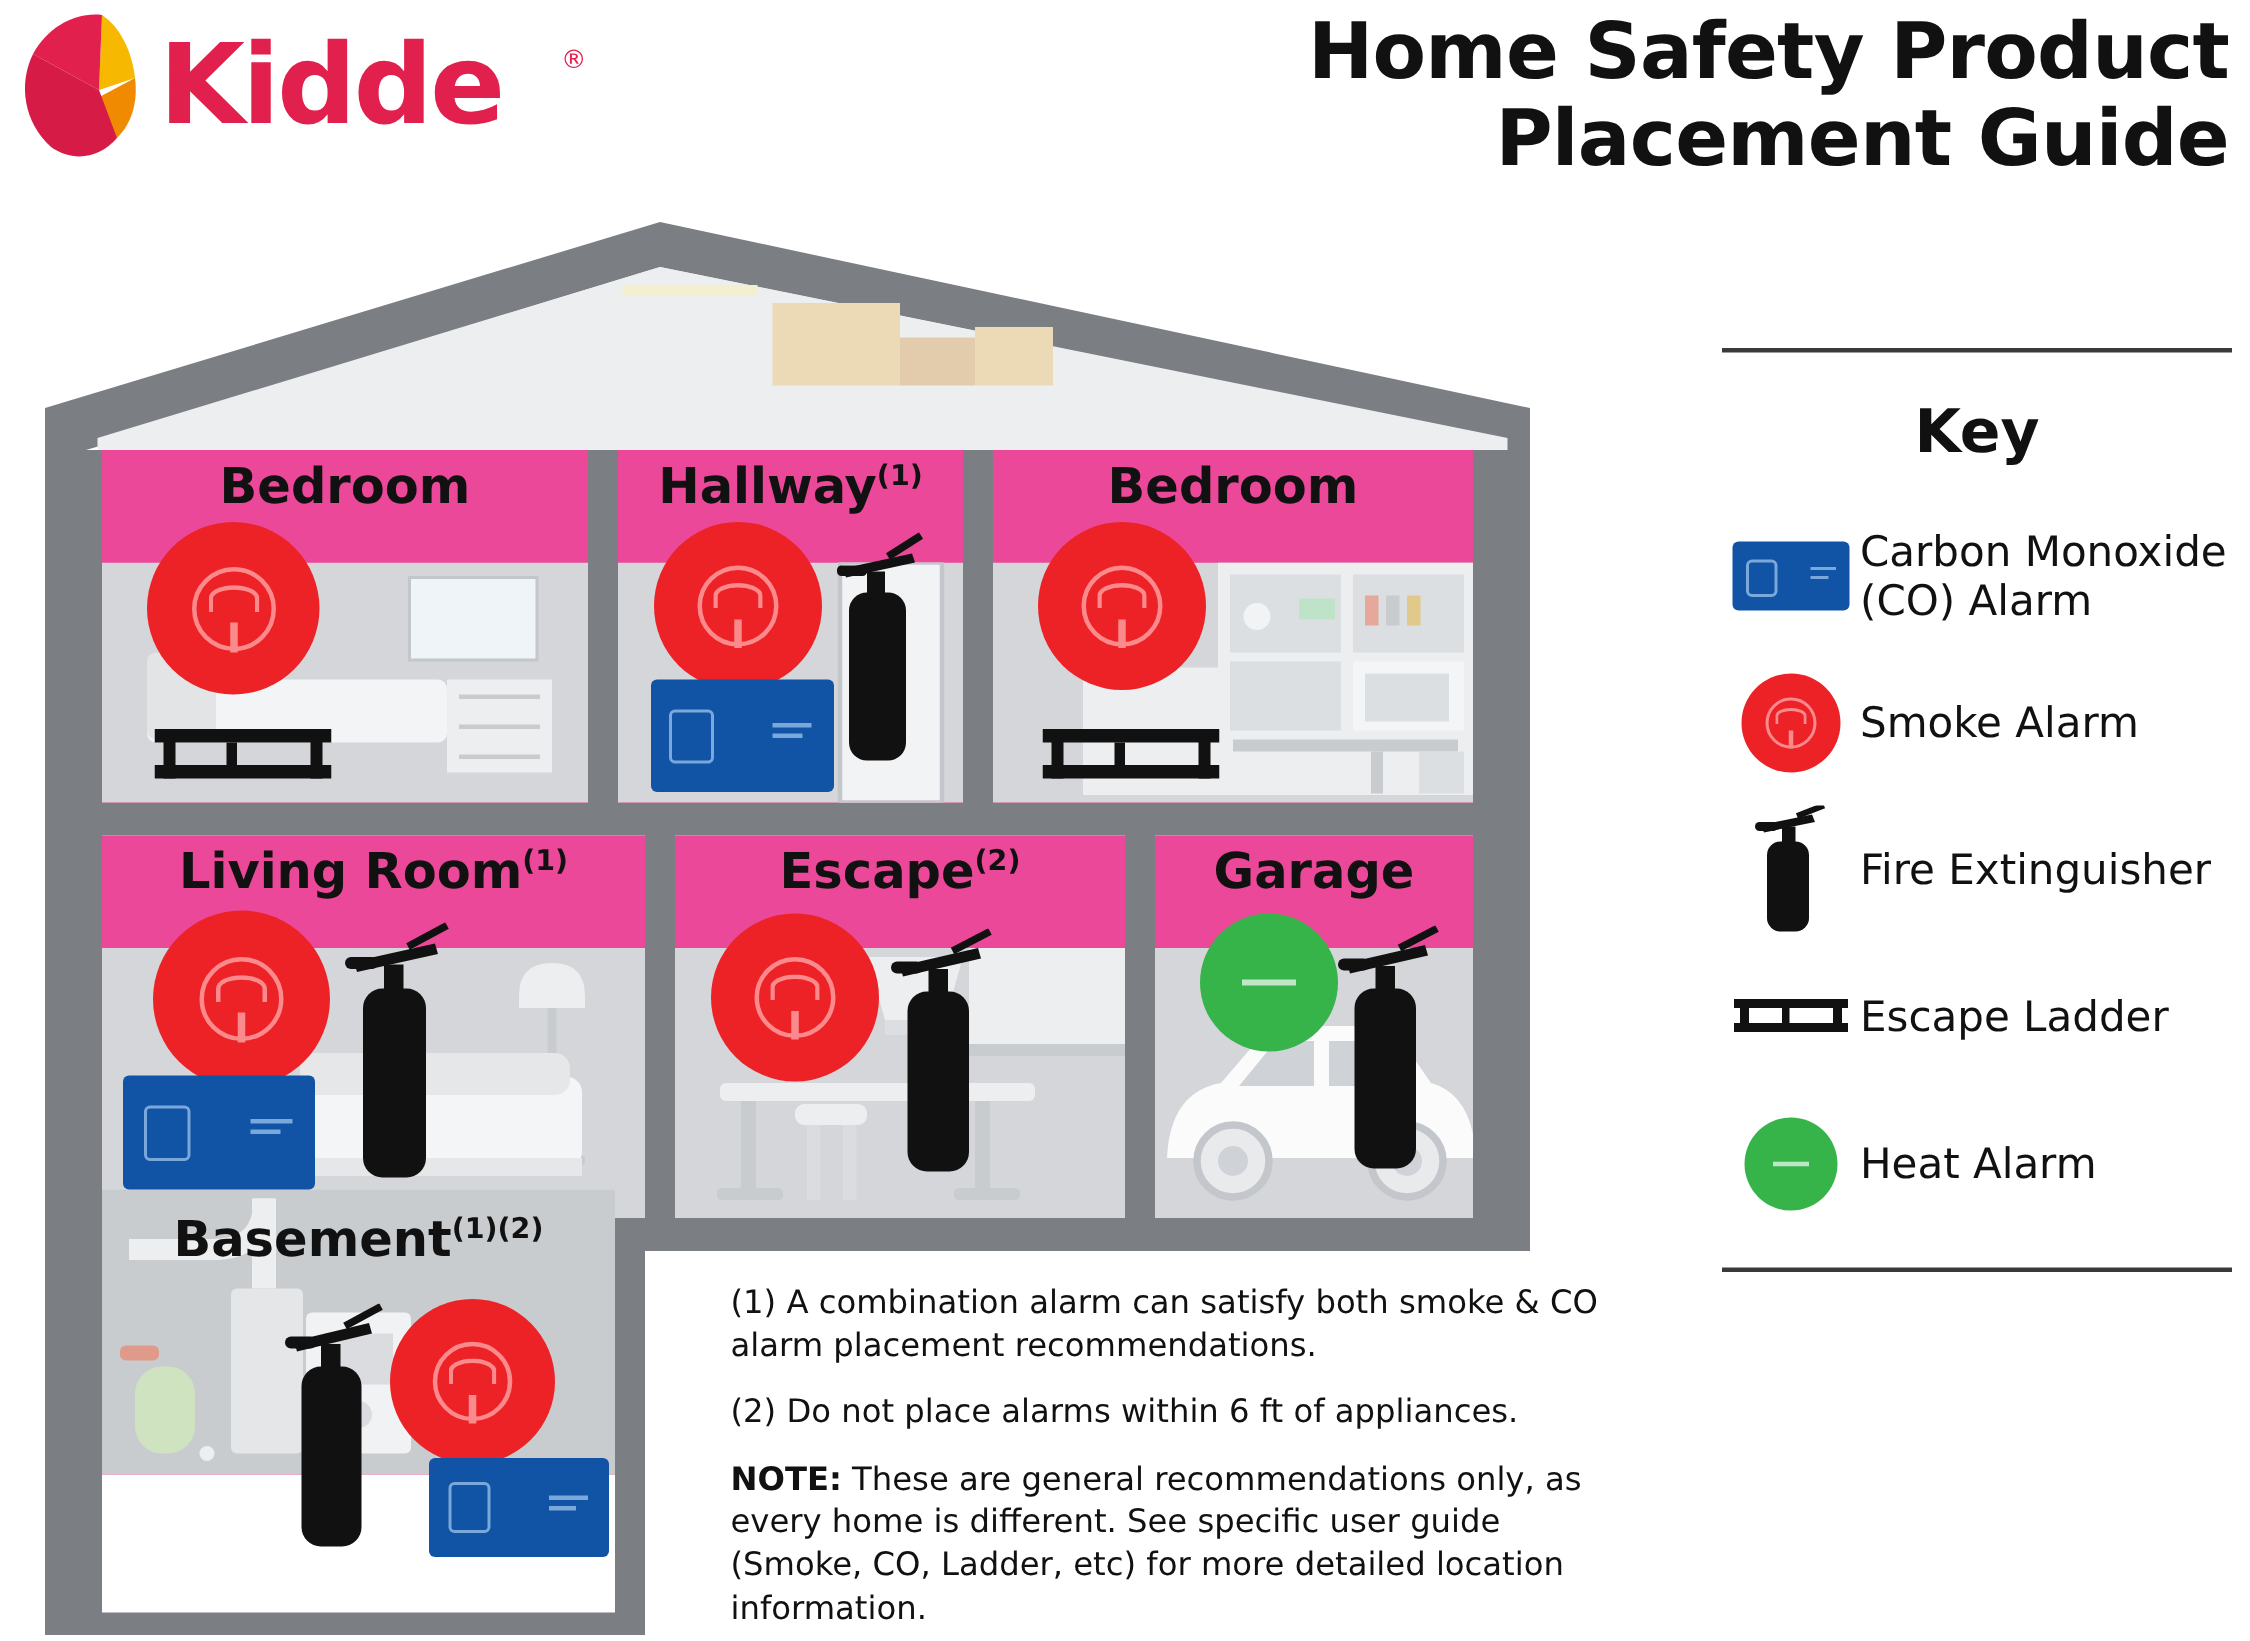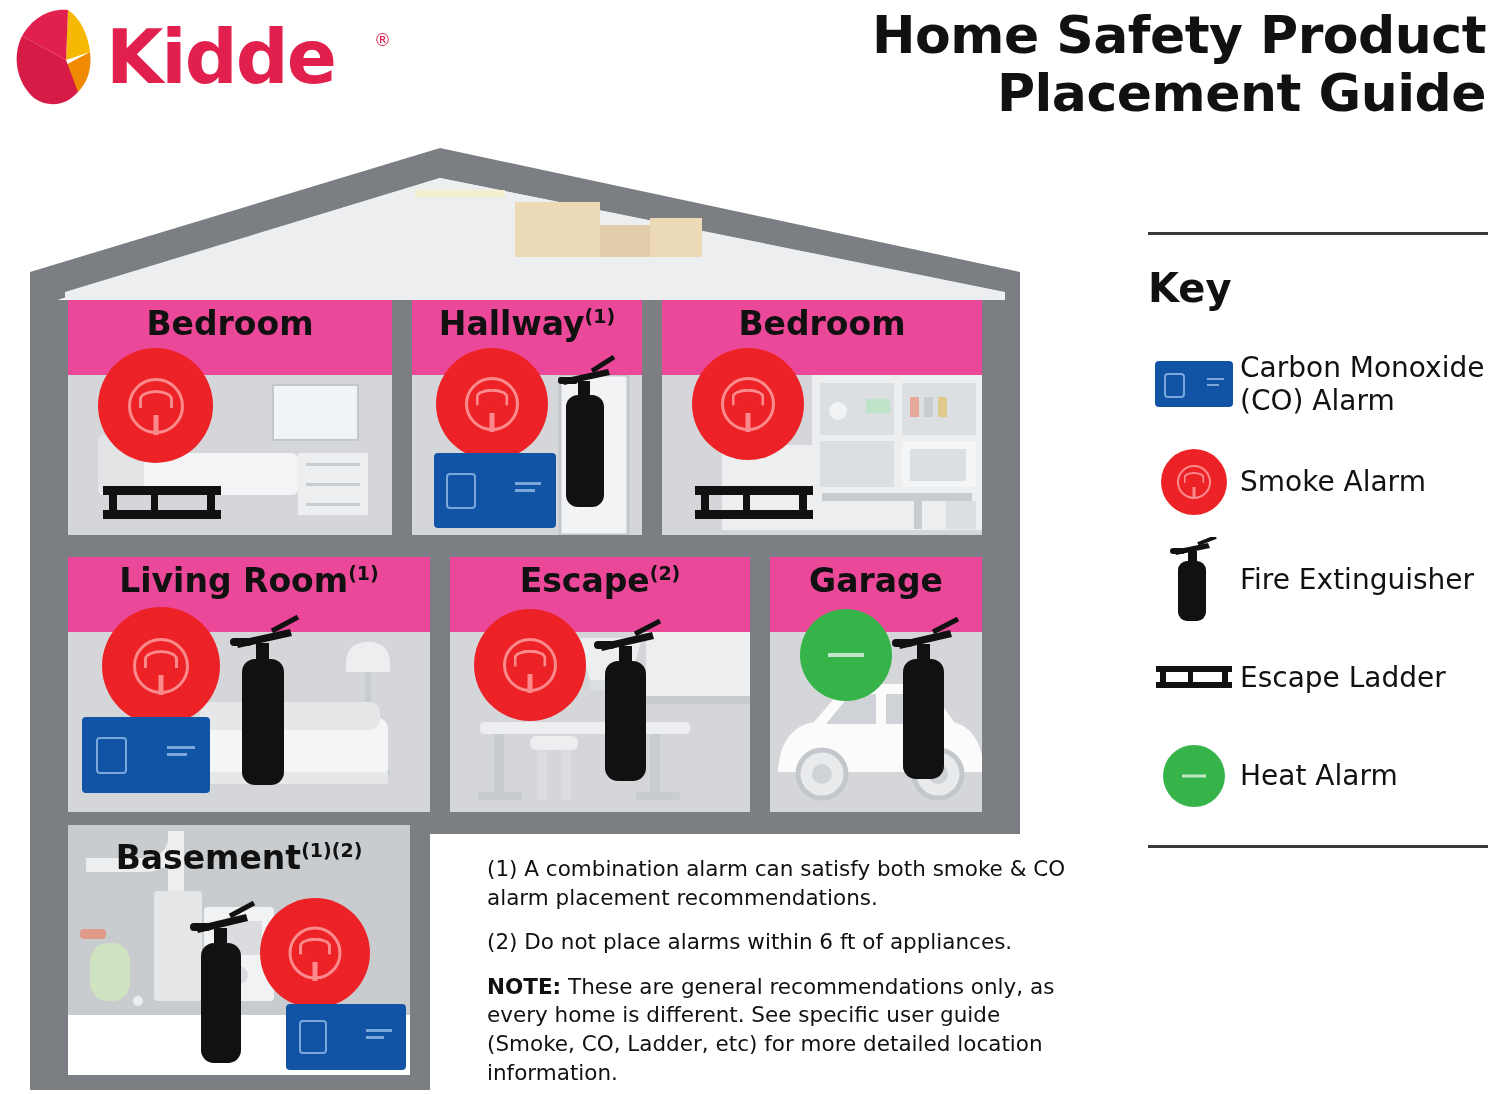--- a/index.html
+++ b/index.html
@@ -208,20 +208,21 @@
     left: 1148px;
     top: 232px;
     width: 340px;
   }
   .key-rule {
     width: 340px;
     height: 3px;
     background: #3a3a3a;
   }
   .key-title {
+    text-align: center;
     font-size: 40px;
     font-weight: bold;
     color: #111;
     margin: 30px 0 30px 0;
   }
   .key-row {
     display: flex;
     align-items: center;
     min-height: 86px;
     margin-bottom: 12px;
@@ -487,21 +488,21 @@
 
       <svg class="ext" style="left:118px; top:60px;" width="74" height="165" viewBox="0 0 74 165">
         <rect x="15" y="42" width="41" height="120" rx="13" fill="#111"></rect>
         <rect x="29" y="27" width="13" height="19" fill="#111"></rect>
         <path d="M10 25 L62 13 L64 20 L12 32 Z" fill="#111"></path>
         <rect x="4" y="22" width="21" height="8" rx="4" fill="#111"></rect>
         <path d="M45 15 L70 2" stroke="#111" stroke-width="5" fill="none"></path>
       </svg>
     </div>
 
-    <div class="room" style="left:58px; top:696px; width:342px; height:179px;">
+    <div class="room" style="left:58px; top:664px; width:342px; height:179px;">
       <div class="room-label" style="top:2px;">
         <span>Basement</span><sup>(1)(2)</sup>
       </div>
       <svg class="room-art" height="190" viewBox="0 0 342 190" preserveAspectRatio="none">
         <rect x="0" y="0" width="342" height="190" fill="#c9cccf"></rect>
         <path d="M108 6 q0 34-34 34 h-56" stroke="#eceef0" stroke-width="14" fill="none"></path>
         <rect x="100" y="6" width="16" height="60" fill="#eceef0"></rect>
         <rect x="86" y="66" width="48" height="110" rx="4" fill="#e4e6e8"></rect>
         <rect x="136" y="82" width="70" height="94" rx="4" fill="#f1f2f3"></rect>
         <rect x="148" y="96" width="46" height="34" fill="#dadce0"></rect>

